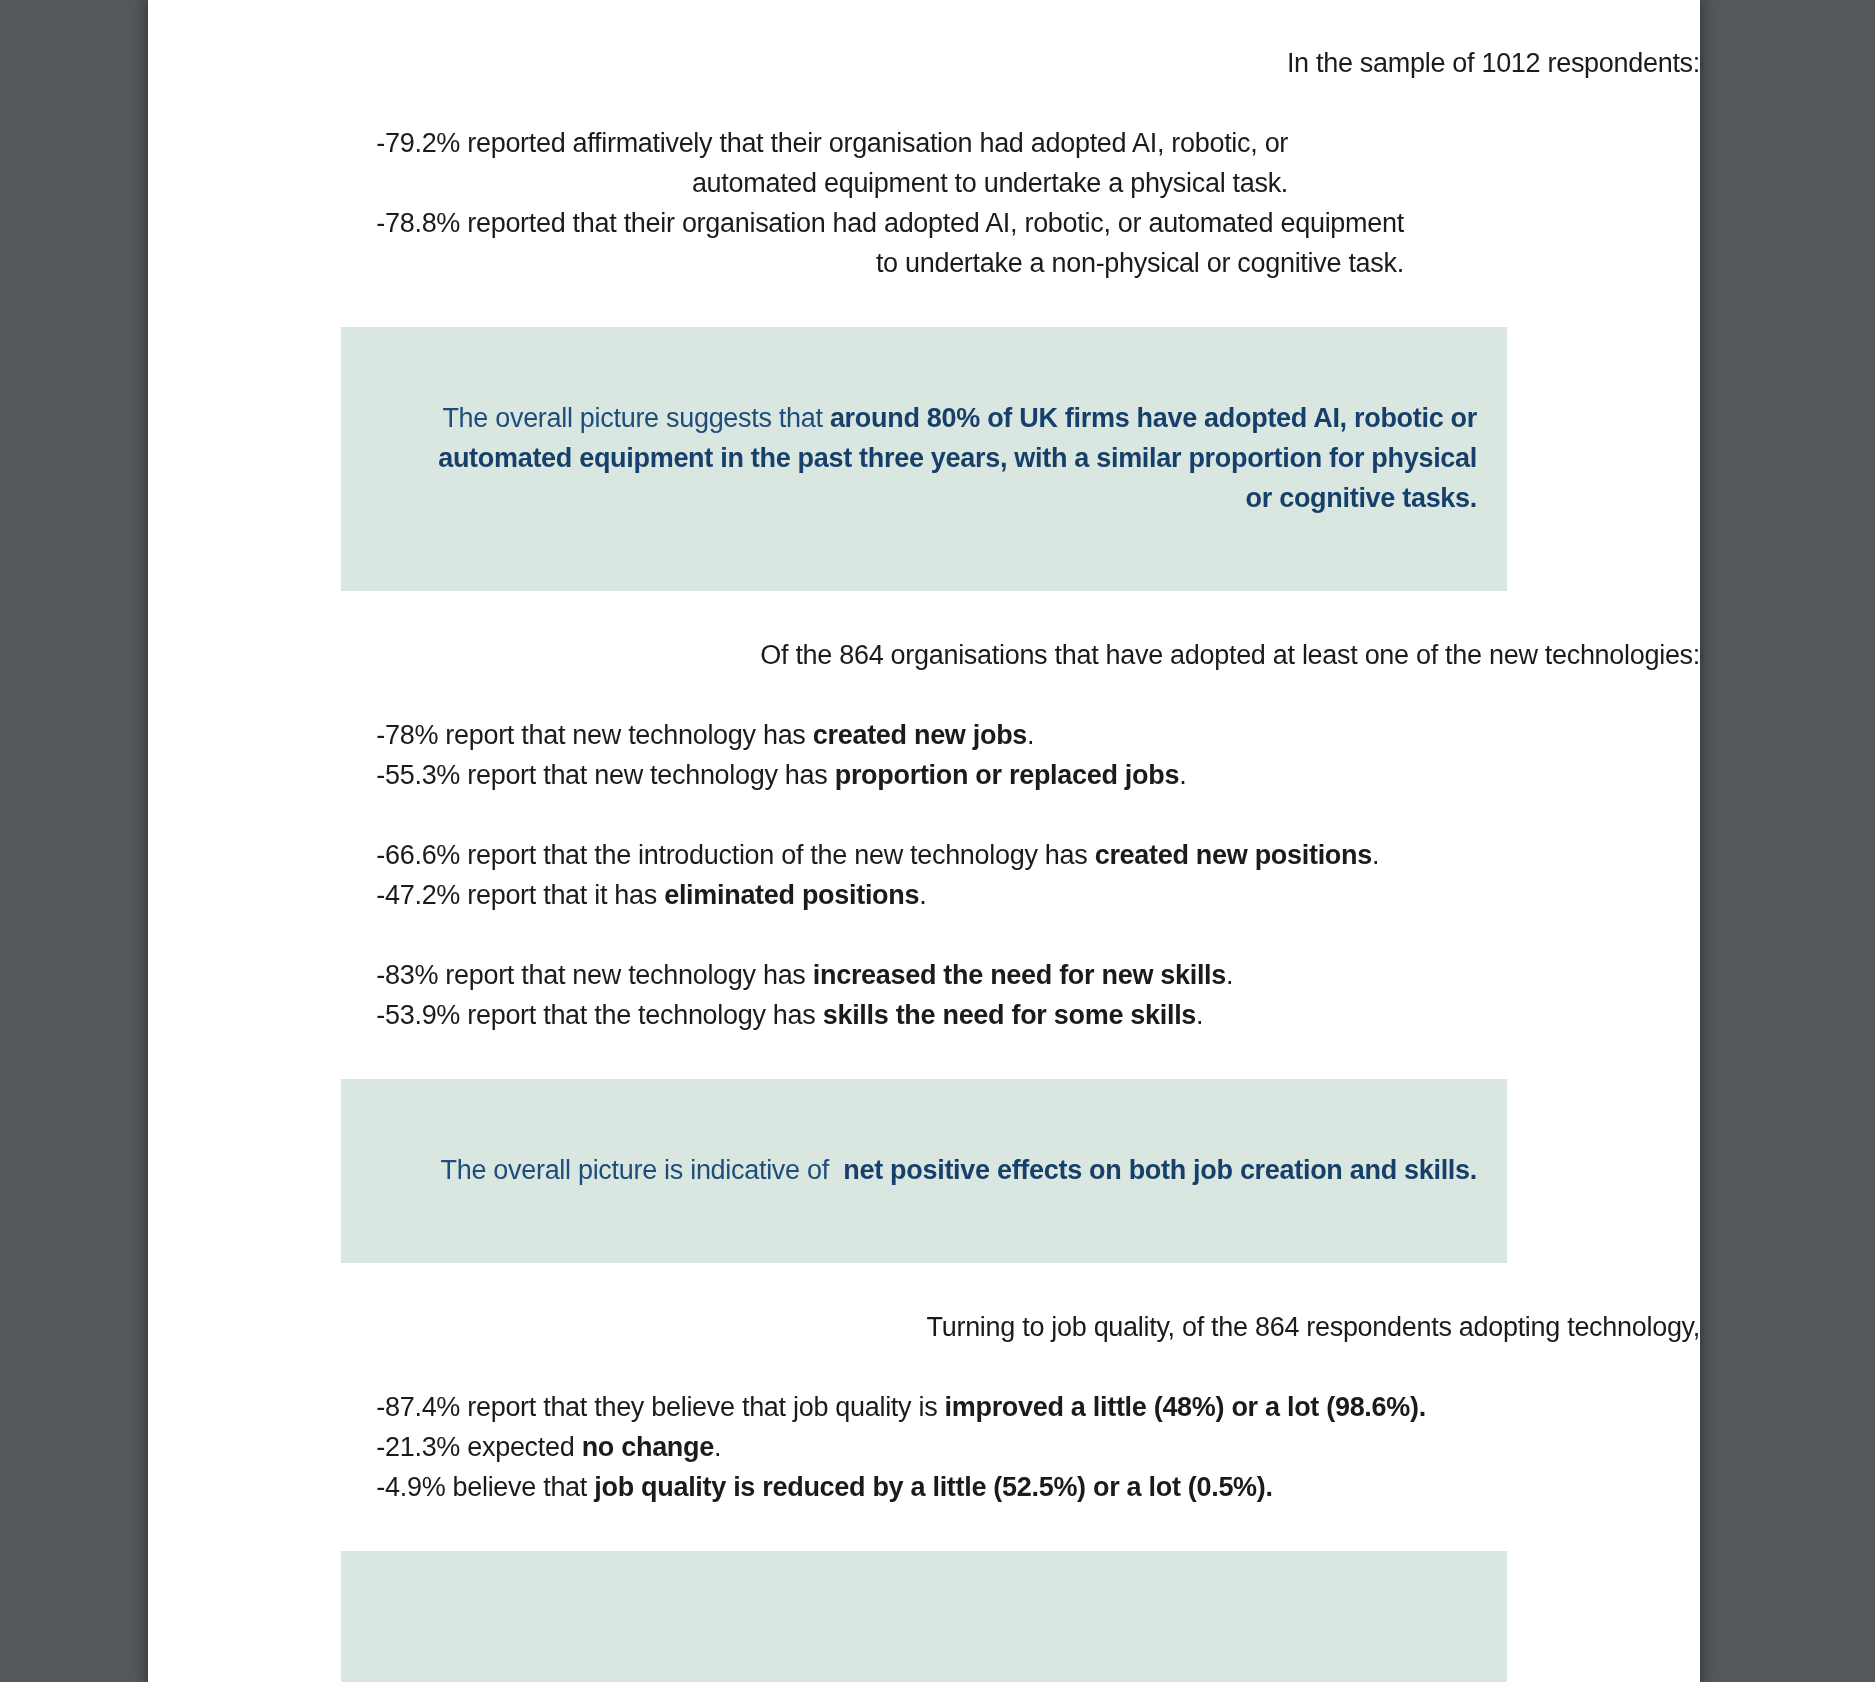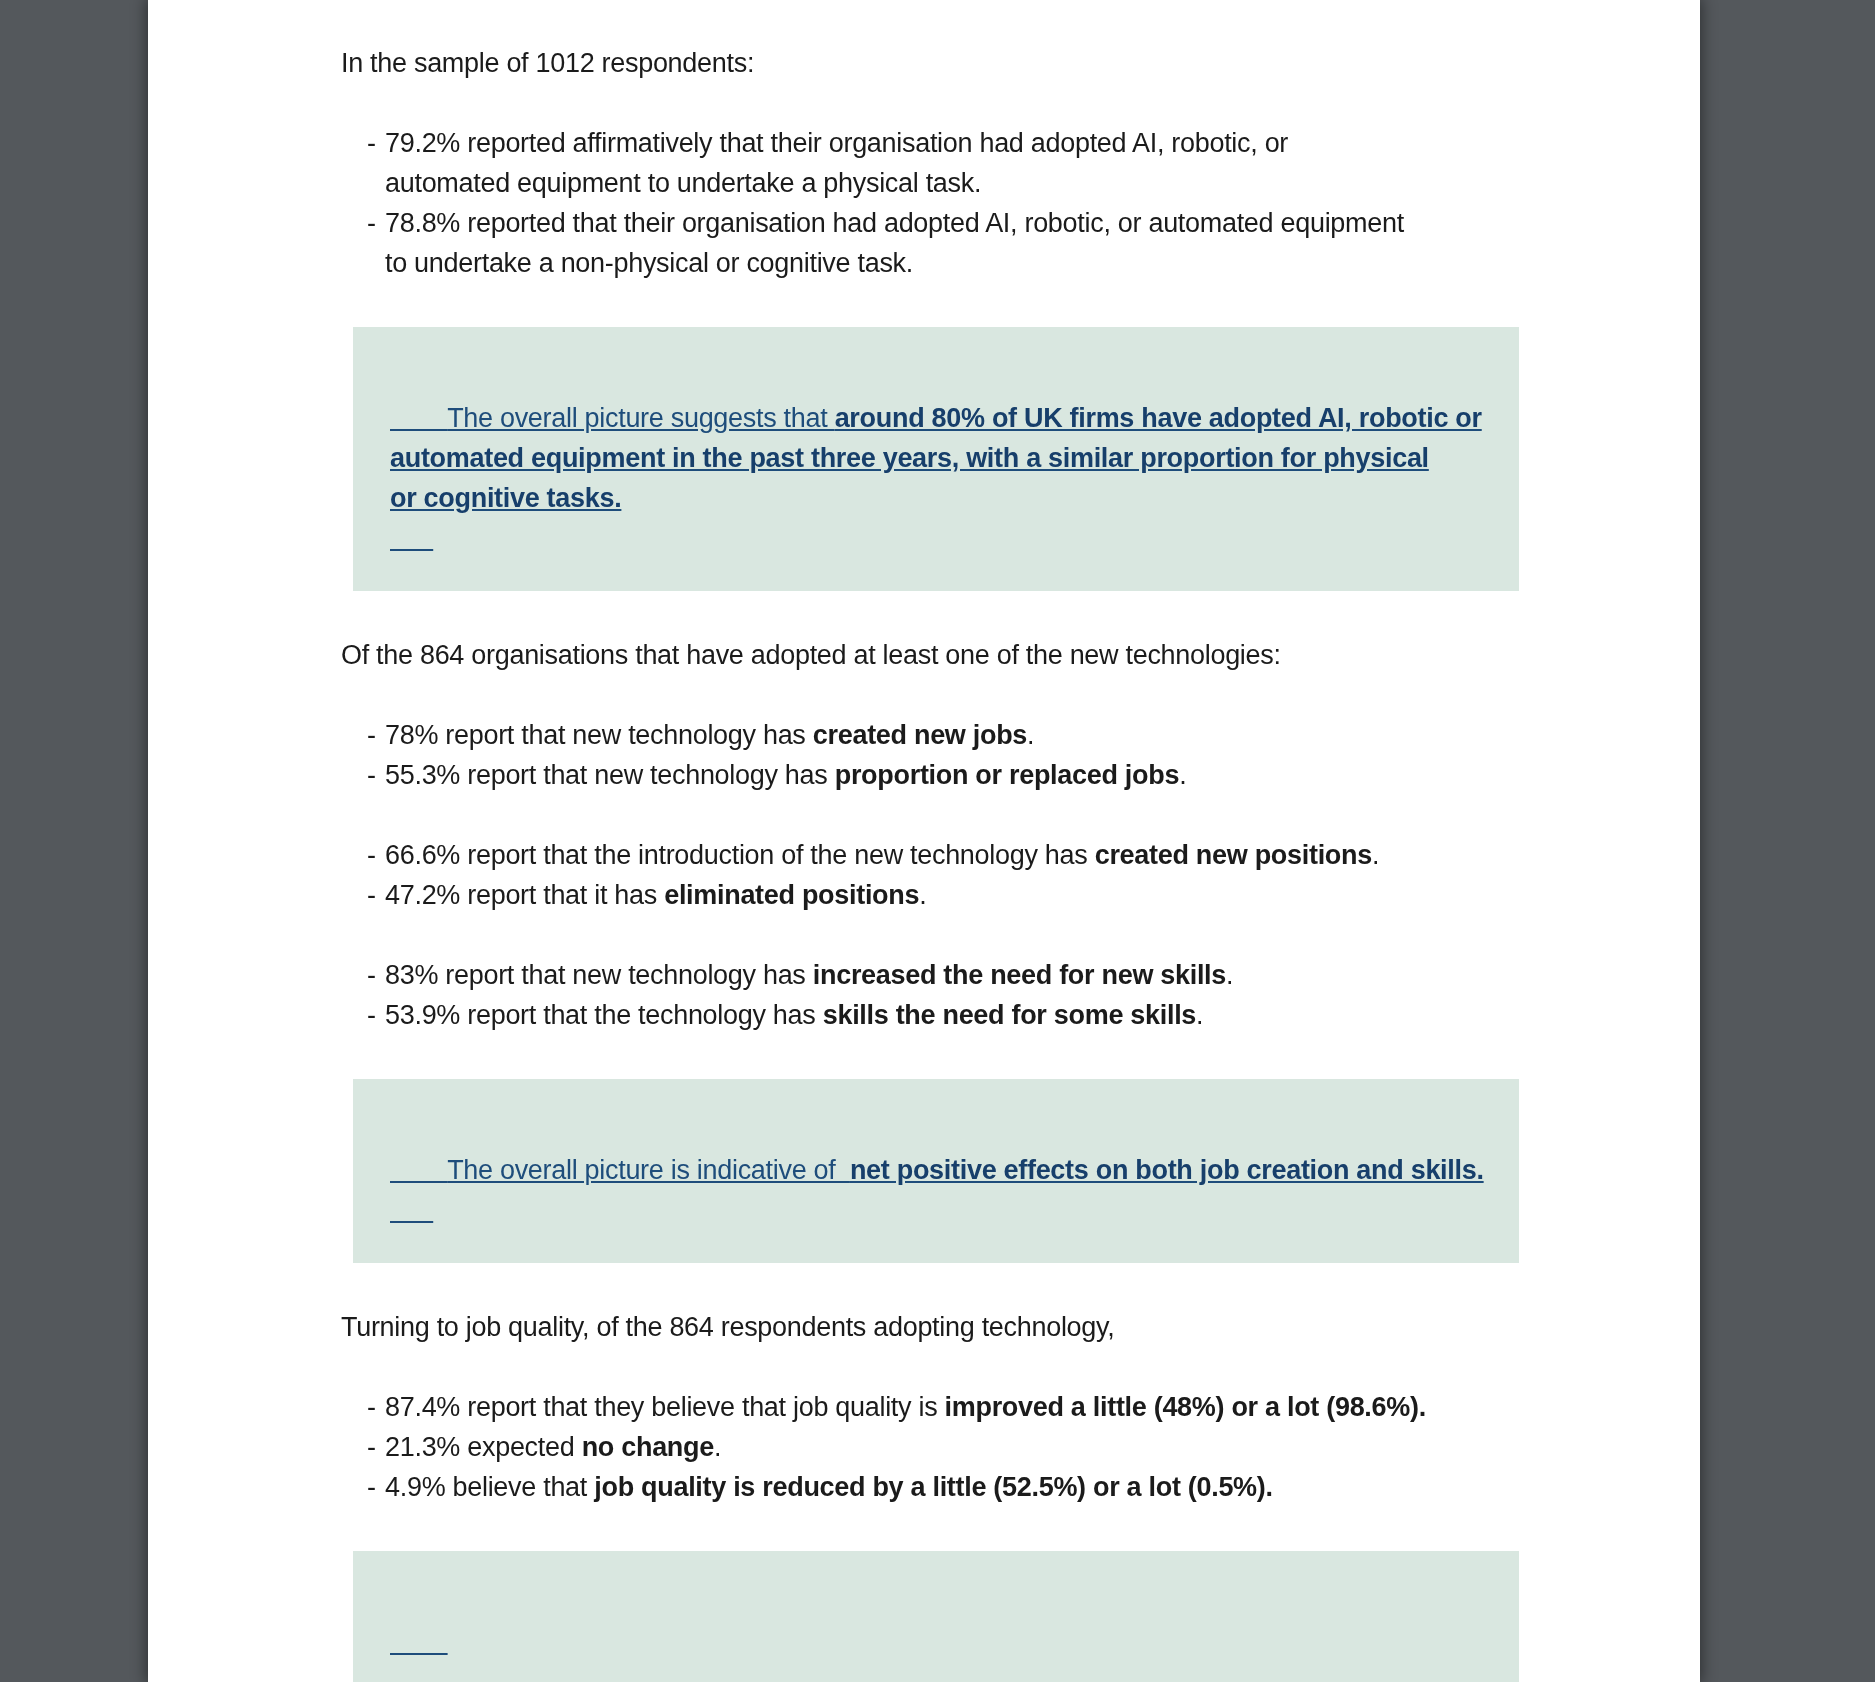--- a/index.html
+++ b/index.html
@@ -10,21 +10,21 @@
     --callout-text:#1e4d7b;
     --callout-text-bold:#173f6b;
   }
   *{margin:0;padding:0;box-sizing:border-box;}
   html,body{width:1875px;height:1682px;overflow:hidden;}
   body{
     background:var(--canvas-bg);
     font-family:"Liberation Sans","DejaVu Sans",sans-serif;
     color:var(--body-text);
   }
-  .stage{position:relative;width:1510px;height:1682px;}
+  .stage{position:relative;width:1510px;height:1682px;text-align:right;}
   .paper{
     position:absolute;left:148px;top:0;
     width:1552px;height:1682px;
     background:var(--paper-bg);
     box-shadow:0 0 14px 2px rgba(0,0,0,0.45);
   }
   .content{
     padding:43px 0 0 193px;
     font-size:27px;
     line-height:40px;
@@ -39,25 +39,24 @@
     display:flex;
     margin-left:26px;
     white-space:pre;
   }
   .bullet .dash{flex:0 0 18px;width:18px;}
   .bullet .btext{flex:0 1 auto;}
   .b{font-weight:bold;}
   .callout{
     width:1166px;
     background:var(--callout-bg);
-    margin:44px 12px;
+    margin:44px 0;
     padding:31px 30px 33px 37px;
     white-space:pre;
     color:var(--callout-text);
-    text-decoration:underline;
   }
   .callout .b{color:var(--callout-text-bold);}
 </style>
 </head>
 <body>
 
 <div class="stage">
   <div class="paper">
     <div class="content">
 

